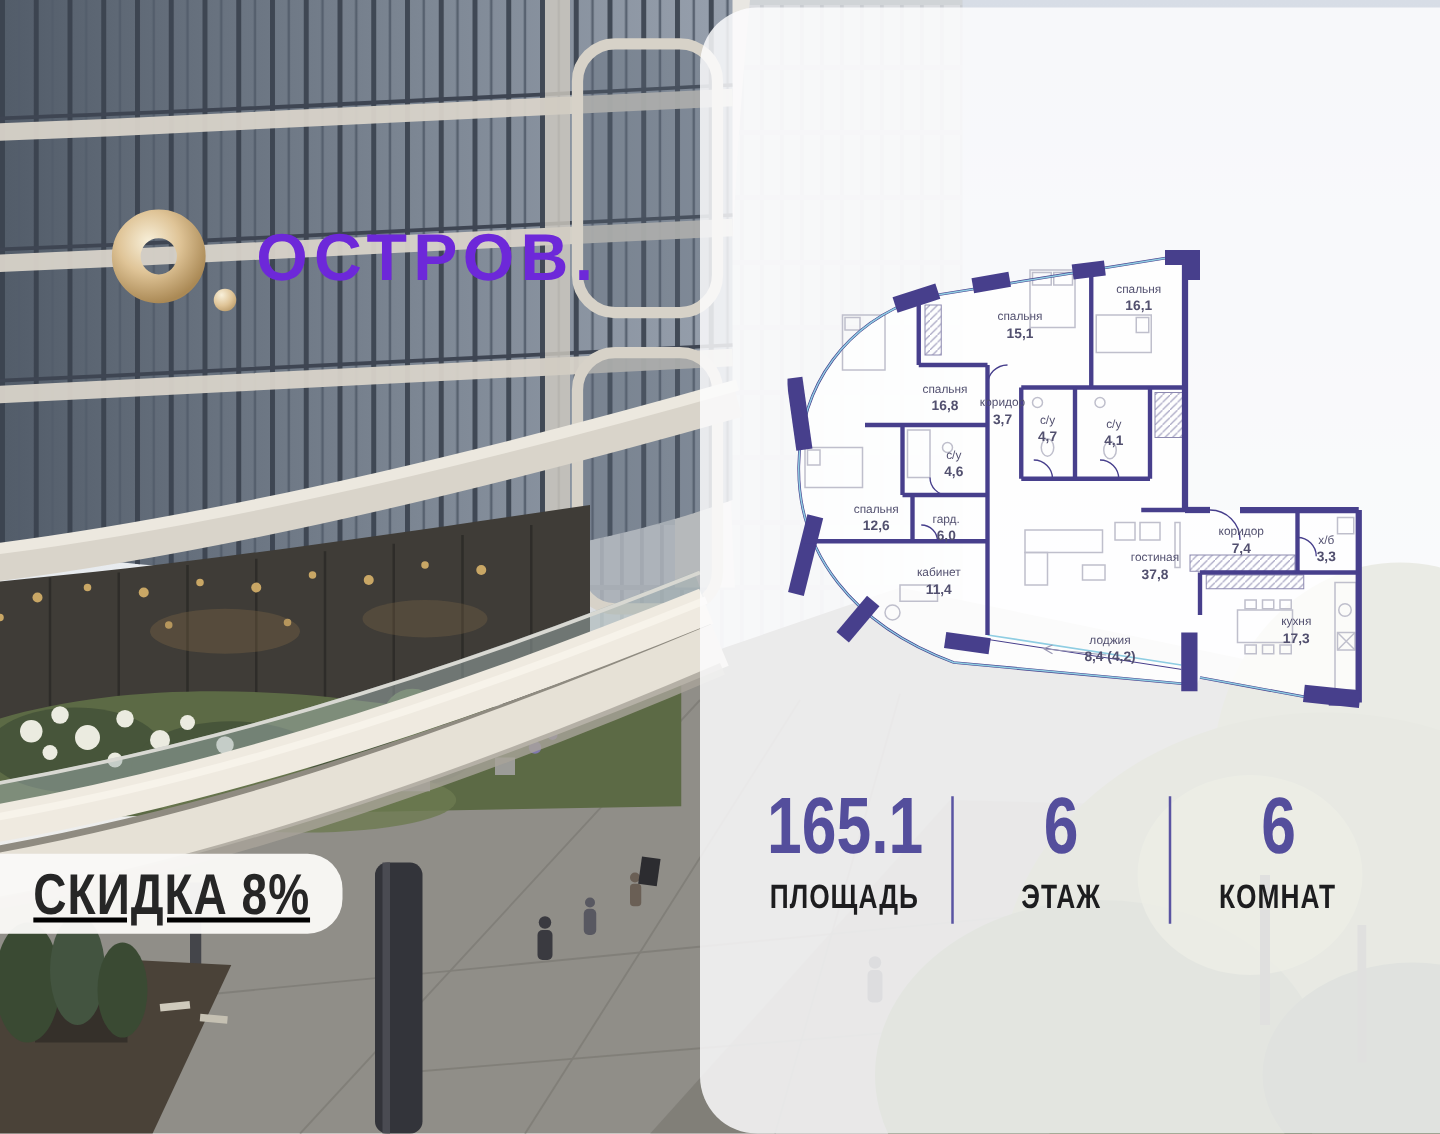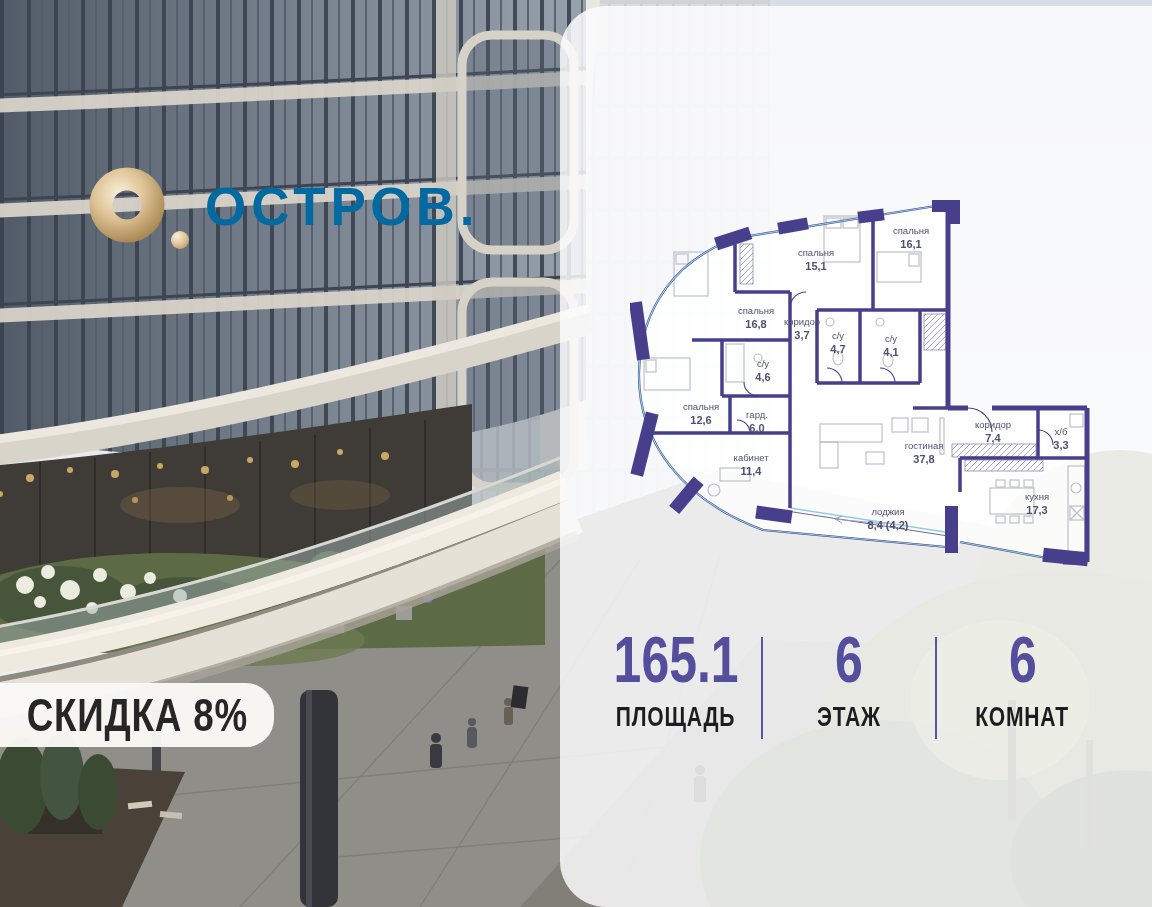--- a/index.html
+++ b/index.html
@@ -7,25 +7,25 @@
           font-family:"Liberation Sans",sans-serif;background:#e8eaec;}
   .bg{position:absolute;left:0;top:0;z-index:0;}
   
   .panel{position:absolute;left:560px;top:6px;right:0;bottom:0;z-index:2;
          background:rgba(253,253,254,0.84);border-radius:46px 0 0 46px;}
   .plan{position:absolute;left:70px;top:184px;}
   
   .logo{position:absolute;left:80px;top:150px;z-index:3;width:480px;height:130px;}
   .logo-mark{position:absolute;left:0;top:0;}
   .logo-text{position:absolute;left:125px;top:26px;font-size:53px;font-weight:600;
-             color:#0369a1;letter-spacing:5px;white-space:nowrap;}
+             color:#6d28d9;letter-spacing:5px;white-space:nowrap;}
   
   .badge{position:absolute;left:0;top:683px;width:274px;height:64px;z-index:3;
          background:rgba(250,249,247,0.96);border-radius:0 28px 28px 0;
-         display:flex;align-items:center;justify-content:center;}
+         display:flex;align-items:center;justify-content:center;text-decoration:underline;}
   .badge span{display:inline-block;font-size:46px;font-weight:700;color:#262626;
               letter-spacing:1px;transform:scaleX(0.8);white-space:nowrap;}
   
   .stats{position:absolute;left:30px;top:622px;width:518px;height:120px;
          display:flex;align-items:stretch;}
   .stat{flex:1;display:flex;flex-direction:column;align-items:center;justify-content:flex-start;text-align:right;}
   .stat .num{display:inline-block;font-size:64px;line-height:1.0;font-weight:700;
              color:#544e9c;transform:scaleX(0.78);white-space:nowrap;}
   .stat .lbl{display:inline-block;margin-top:10px;font-size:27px;font-weight:700;
              color:#1d1d1f;letter-spacing:1px;transform:scaleX(0.78);white-space:nowrap;}

